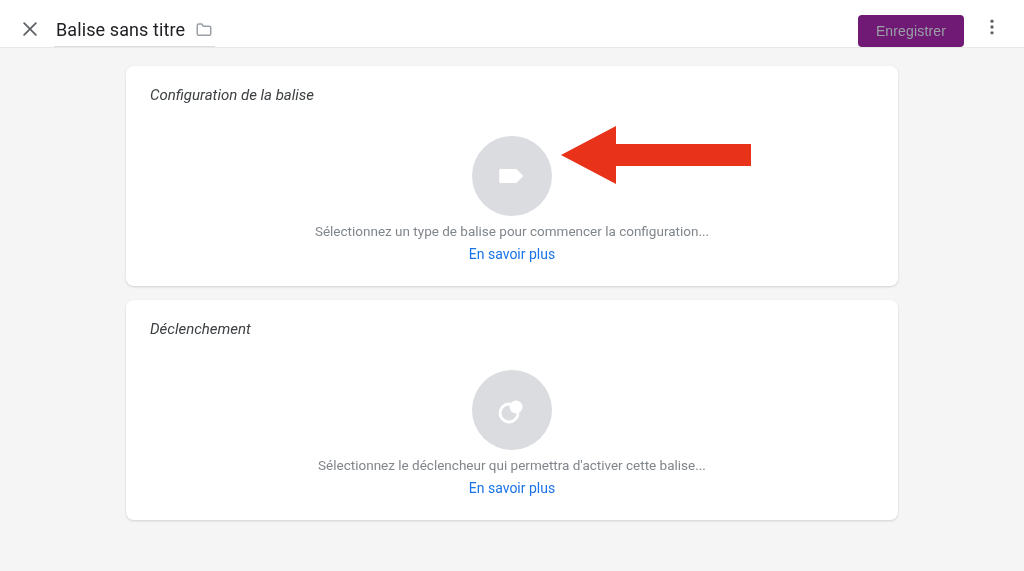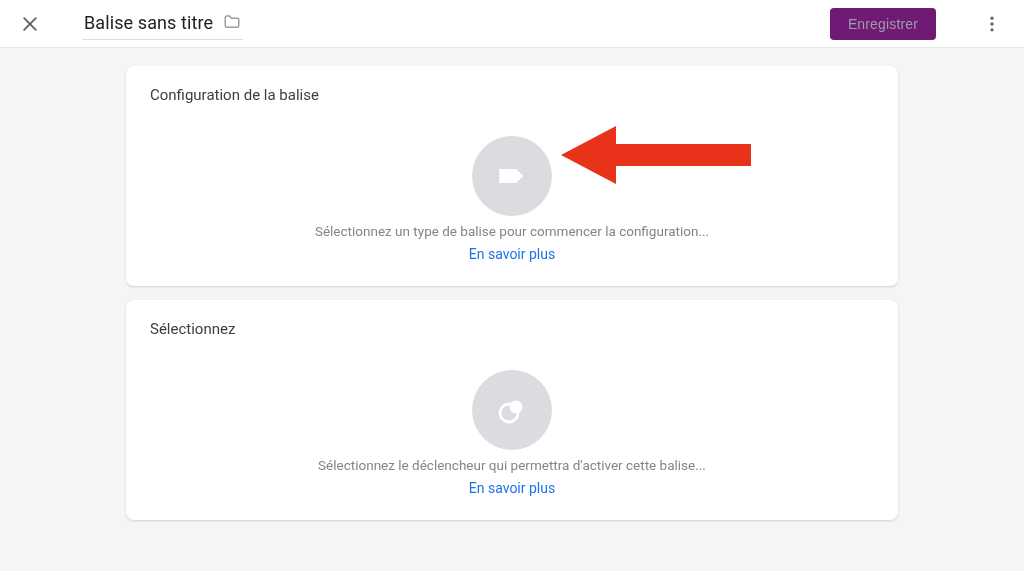--- a/index.html
+++ b/index.html
@@ -1,24 +1,23 @@
 <!DOCTYPE html>
 <html><head>
 <meta charset="utf-8">
 <style>
   * { box-sizing: border-box; margin: 0; padding: 0; }
   html, body { width: 1024px; height: 571px; font-family: Roboto, 'Helvetica Neue', Arial, sans-serif; background: #f5f5f5; }
   .header {
     display: flex;
-    align-items: center;
+    align-items: flex-end;
     height: 48px;
     background: #fff;
     border-bottom: 1px solid #e8e8e8;
     padding: 0 12px;
-    gap: 28px;
   }
   .close-btn {
     width: 36px; height: 36px;
     display: flex; align-items: center; justify-content: center;
     border-radius: 50%;
     cursor: pointer;
     color: #5f6368;
   }
   .title-wrap {
     display: flex; align-items: center; gap: 10px;
@@ -63,20 +62,21 @@
     border-radius: 8px;
     box-shadow: 0 1px 2px rgba(60,64,67,0.12), 0 1px 3px rgba(60,64,67,0.08);
     padding: 20px 24px 24px 24px;
     position: relative;
   }
   .card-title {
     font-size: 15px;
     color: #3c4043;
     font-weight: 400;
     margin-bottom: 28px;
+    font-style: italic;
   }
   .empty {
     display: flex;
     flex-direction: column;
     align-items: center;
     gap: 7px;
     padding-top: 4px;
   }
   .circle {
     width: 80px; height: 80px;
@@ -135,21 +135,21 @@
       <div class="desc">Sélectionnez un type de balise pour commencer la configuration...</div>
       <div class="link">En savoir plus</div>
     </div>
 
     <svg class="arrow-overlay" width="200" height="70" viewBox="0 0 200 70">
       <polygon points="0,35 55,6 55,24 190,24 190,46 55,46 55,64" fill="#e8321a"></polygon>
     </svg>
   </div>
 
   <div class="card">
-    <div class="card-title">Sélectionnez</div>
+    <div class="card-title">Déclenchement</div>
     <div class="empty">
       <div class="circle">
         <svg width="36" height="36" viewBox="0 0 36 36">
           <circle cx="15" cy="21" r="9" fill="none" stroke="#ffffff" stroke-width="2.8"></circle>
           <circle cx="22" cy="15" r="6.5" fill="#ffffff"></circle>
         </svg>
       </div>
       <div class="desc">Sélectionnez le déclencheur qui permettra d'activer cette balise...</div>
       <div class="link">En savoir plus</div>
     </div>

